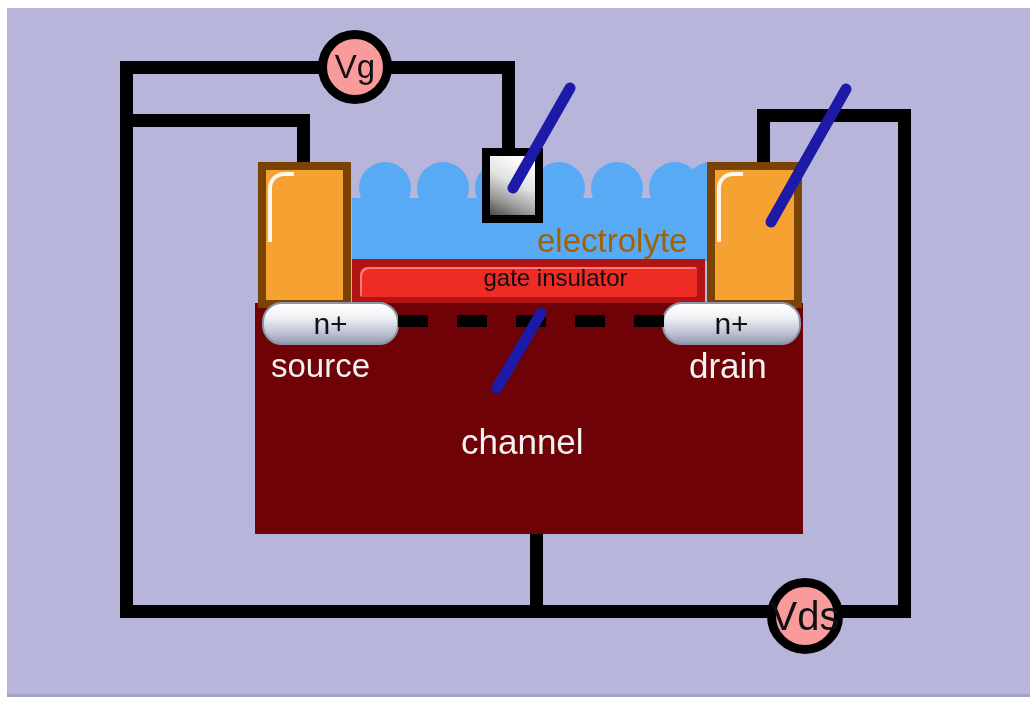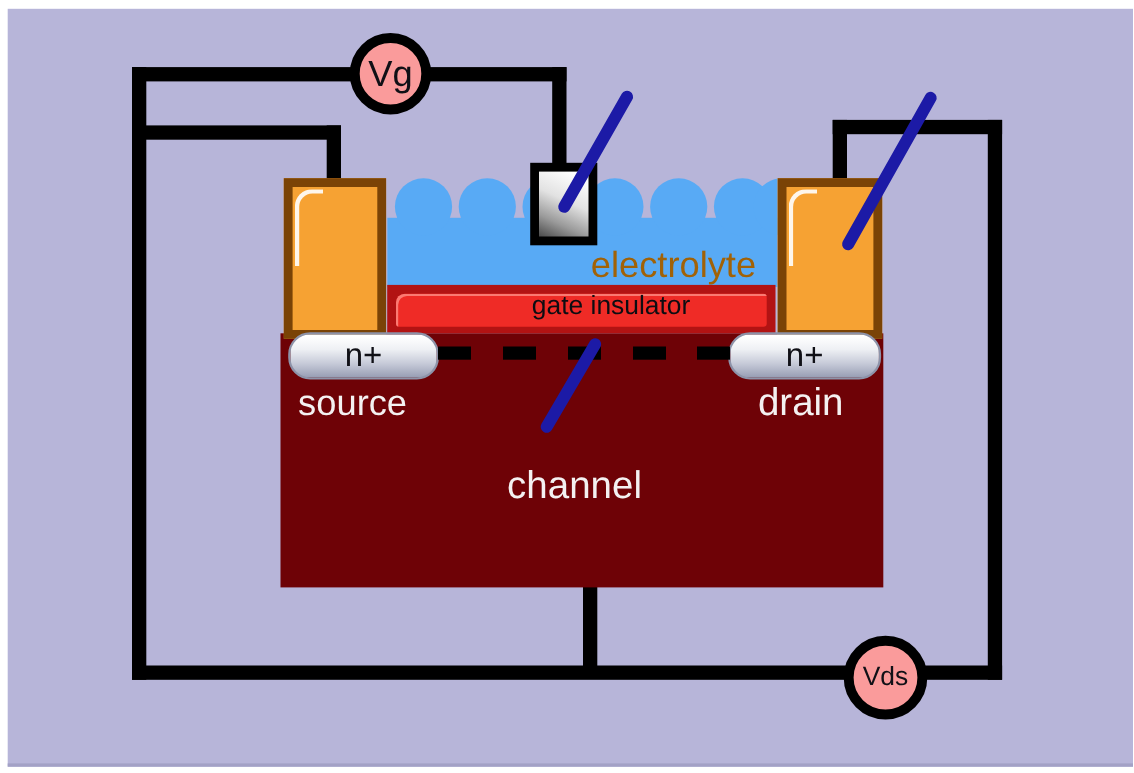--- a/index.html
+++ b/index.html
@@ -76,21 +76,21 @@
     background:linear-gradient(205deg,#ffffff 10%,#e2e2e2 45%,#9a9a9a 75%,#4a4a4a 100%);
   }
   .vsource{
     position:absolute;box-sizing:border-box;border-radius:50%;
     border:9px solid var(--color-wire,#000);
     background:var(--color-source_circle,#fa9b9b);
     z-index:8;display:flex;align-items:center;justify-content:center;
     color:#101016;
   }
   .vsource.vg{left:318px;top:30px;width:74px;height:74px;font-size:33px;}
-  .vsource.vds{left:767px;top:578px;width:76px;height:76px;font-size:24px;}
+  .vsource.vds{left:767px;top:578px;width:76px;height:76px;font-size:40px;}
   .arrows{position:absolute;left:0;top:0;width:1031px;height:703px;z-index:9;pointer-events:none;}
   .label{position:absolute;z-index:10;white-space:nowrap;}
   .label.dark{color:#0d0d12;}
   .label.light{color:#f4f1f1;}
   .lbl-ref{left:547px;top:20px;font-size:31px;line-height:33px;}
   .lbl-insulator{left:792px;top:48px;font-size:34px;}
   .lbl-electrolyte{left:537px;top:222px;font-size:33px;color:#a16207;}
   .lbl-gate{left:352px;top:264px;width:353px;text-align:center;font-size:24px;padding-left:27px;}
   .lbl-source{left:271px;top:347px;font-size:33px;}
   .lbl-drain{left:689px;top:346px;font-size:35px;}

